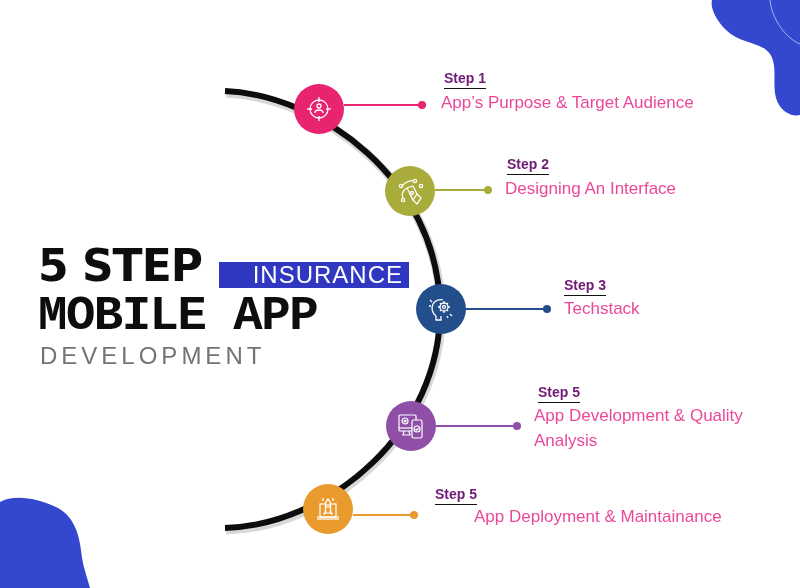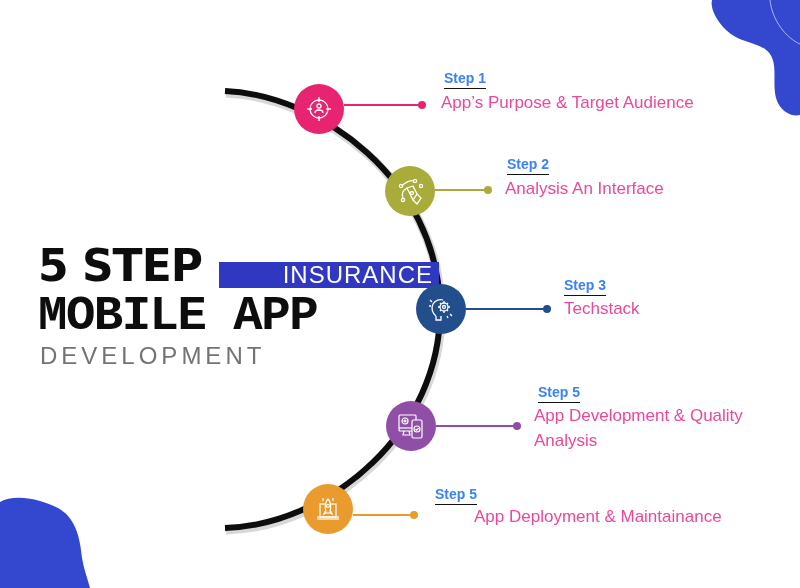--- a/index.html
+++ b/index.html
@@ -1,27 +1,27 @@
 <!DOCTYPE html>
 <html><head>
 <meta charset="utf-8">
 <style>
   html, body { margin:0; padding:0; }
   body { width:800px; height:588px; position:relative; overflow:hidden; background:#ffffff; font-family:"Liberation Sans", sans-serif; }
   .blob { position:absolute; }
   .title-block { position:absolute; left:38px; top:238px; }
   .t-line1 { position:absolute; left:0; top:0; font-family:"DejaVu Sans", sans-serif; font-weight:bold; font-size:44px; letter-spacing:-1px; color:#0d0d0d; line-height:56px; white-space:nowrap; }
-  .t-badge { position:absolute; left:181px; top:24px; width:220px; height:26px; background:#3038c2; color:#ffffff; font-family:"Liberation Sans", sans-serif; font-size:24px; line-height:26px; letter-spacing:1px; padding-left:0; box-sizing:border-box; text-align:right; padding-right:6px; white-space:nowrap; }
+  .t-badge { position:absolute; left:181px; top:24px; width:190px; height:26px; background:#3038c2; color:#ffffff; font-family:"Liberation Sans", sans-serif; font-size:24px; line-height:26px; letter-spacing:1px; padding-left:0; box-sizing:border-box; text-align:right; padding-right:6px; white-space:nowrap; }
   .t-line2 { position:absolute; left:0; top:50px; font-family:Liberation Mono, monospace; font-weight:bold; font-size:49px; letter-spacing:-1.5px; color:#0d0d0d; line-height:56px; white-space:nowrap; }
   .t-line3 { position:absolute; left:2px; top:104px; font-family:"Liberation Sans", sans-serif; font-size:24px; letter-spacing:4px; color:#737373; line-height:28px; white-space:nowrap; }
   .step { position:absolute; }
   .circle { position:absolute; width:50px; height:50px; border-radius:50%; display:flex; align-items:center; justify-content:center; }
   .connector { position:absolute; height:2px; }
   .dot { position:absolute; width:8px; height:8px; border-radius:50%; }
-  .step-label { position:absolute; font-family:"Liberation Sans", sans-serif; font-weight:bold; font-size:14px; color:#3b82f6; padding-bottom:2px; border-bottom:1.5px solid #111; white-space:nowrap; }
+  .step-label { position:absolute; font-family:"Liberation Sans", sans-serif; font-weight:bold; font-size:14px; color:#701a75; padding-bottom:2px; border-bottom:1.5px solid #111; white-space:nowrap; }
   .step-text { position:absolute; font-family:"Liberation Sans", sans-serif; font-size:17px; color:#ec4899; line-height:25px; white-space:nowrap; }
 </style>
 </head>
 <body>
 
 <svg class="blob" style="left:700px;top:0;" width="100" height="120" viewBox="0 0 100 120">
   <path d="M12,0 L100,0 L100,115 C92,117 80,112 76,98 C72,82 78,66 70,54 C62,42 40,44 26,30 C16,20 10,8 12,0 Z" fill="#3347cf"></path>
   <path d="M70,0 C72,20 86,38 100,44" fill="none" stroke="#c9cff5" stroke-width="0.8"></path>
 </svg>
 <svg class="blob" style="left:0;top:490px;" width="100" height="98" viewBox="0 0 100 98">
@@ -68,21 +68,21 @@
       <path d="M7,10 C10,6 16,4 19,5"></path>
         <path d="M8,22 C6,18 8,14 12,12"></path>
       <path d="M12,12 L18,10 L22,18 L18,24 Z"></path>
         <circle cx="17" cy="17" r="1.5"></circle>
         <path d="M18,24 L22,28 L26,22 L22,18"></path>
     </svg>
   </div>
   <div class="connector" style="left:435px;top:189px;width:52px;background:#a9ab3a;"></div>
   <div class="dot" style="left:484px;top:186px;background:#a9ab3a;"></div>
   <div class="step-label" style="left:507px;top:156px;">Step 2</div>
-  <div class="step-text" style="left:505px;top:176px;">Analysis An Interface</div>
+  <div class="step-text" style="left:505px;top:176px;">Designing An Interface</div>
 </div>
 
 <div class="step">
   <div class="circle" style="left:416px;top:284px;background:#234e8c;">
     <svg width="30" height="30" viewBox="0 0 30 30" fill="none" stroke="#fff" stroke-width="1.3">
       <path d="M10,22 C6,19 5,14 7,10 C9,6 14,5 17,6"></path>
         <path d="M10,22 L10,26 L15,26 L15,22"></path>
       <circle cx="18" cy="13" r="4"></circle>
         <circle cx="18" cy="13" r="1.5"></circle>
       <path d="M18,7 L18,9 M18,17 L18,19 M12,13 L14,13 M22,13 L24,13 M14,9 L15,10 M21,16 L22,17 M22,9 L21,10 M14,17 L15,16"></path>

